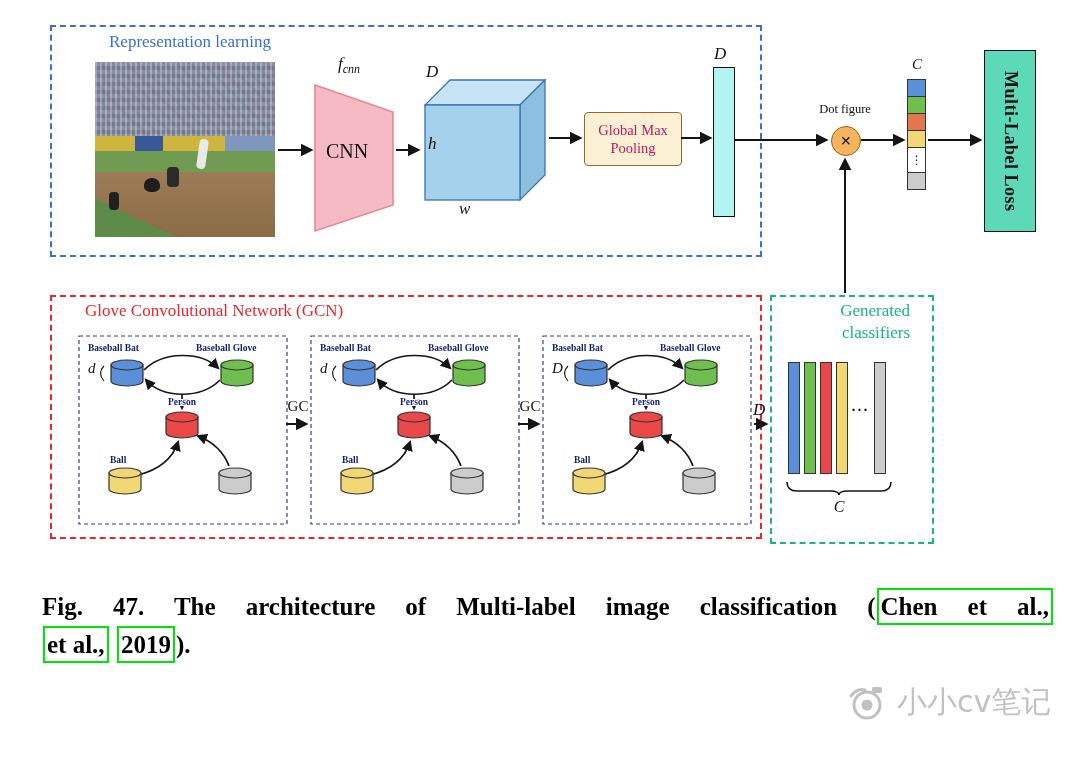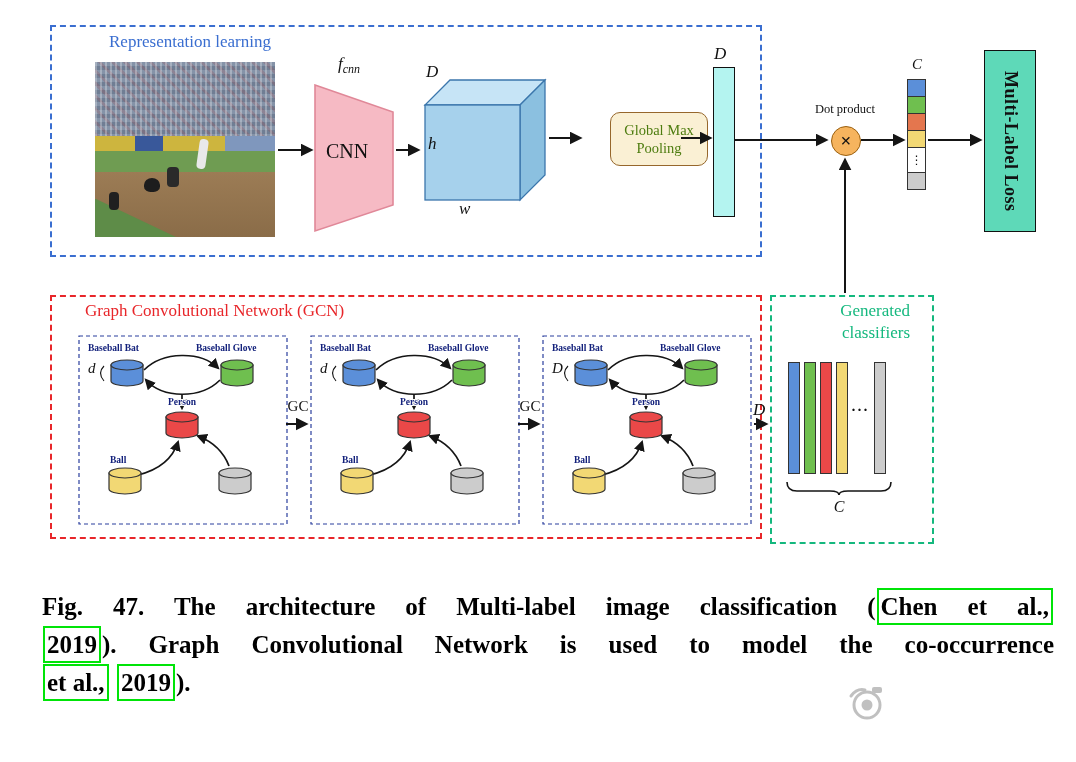--- a/index.html
+++ b/index.html
@@ -50,23 +50,23 @@
 
   .cube-svg{left:420px;top:68px;}
   .cube-front{fill:var(--cube-front);stroke:var(--cube-border);stroke-width:1.3;}
   .cube-top{fill:var(--cube-top);stroke:var(--cube-border);stroke-width:1.3;}
   .cube-side{fill:var(--cube-side);stroke:var(--cube-border);stroke-width:1.3;}
   .mathlab{font-style:italic;font-size:17px;}
   .cube-d{left:426px;top:62px;}
   .cube-h{left:428px;top:134px;}
   .cube-w{left:459px;top:199px;}
 
-  .pool-box{left:610px;top:112px;width:96px;height:52px;background:var(--pool-fill);
-    border:1.6px solid var(--pool-border);border-radius:10px;display:flex;align-items:center;
-    justify-content:center;text-align:center;font-size:14.5px;color:#4d7c0f;line-height:1.25;}
+  .pool-box{left:584px;top:112px;width:96px;height:52px;background:var(--pool-fill);
+    border:1.6px solid var(--pool-border);border-radius:4px;display:flex;align-items:center;
+    justify-content:center;text-align:center;font-size:14.5px;color:#be185d;line-height:1.25;}
 
   .feat-bar{left:713px;top:67px;width:20px;height:148px;background:var(--bar-cyan);border:1.4px solid #111;}
   .bar-d{left:714px;top:44px;}
 
   .dot-circle{left:831px;top:126px;width:28px;height:28px;border-radius:50%;background:var(--dot-fill);
     border:1.6px solid var(--dot-border);display:flex;align-items:center;justify-content:center;
     font-size:19px;font-weight:bold;}
   .dot-label{left:800px;top:102px;width:90px;text-align:center;font-size:12.5px;}
 
   .score-c{left:906px;top:56px;width:22px;text-align:center;font-style:italic;font-size:15px;}
@@ -189,39 +189,39 @@
   </svg>
   <div class="abs mathlab cube-d">D</div>
   <div class="abs mathlab cube-h">h</div>
   <div class="abs mathlab cube-w">w</div>
 
   <div class="abs pool-box">Global Max Pooling</div>
 
   <div class="abs feat-bar"></div>
   <div class="abs mathlab bar-d">D</div>
 
-  <div class="abs dot-label">Dot product</div>
+  <div class="abs dot-label">Dot figure</div>
   <div class="abs dot-circle">×</div>
 
   <div class="abs score-c">C</div>
   <div class="abs score-vec">
     <div class="sv-cell sv-blue"></div>
     <div class="sv-cell sv-green"></div>
     <div class="sv-cell sv-orange"></div>
     <div class="sv-cell sv-yellow"></div>
     <div class="sv-dots">⋮</div>
     <div class="sv-cell sv-gray"></div>
   </div>
 
   <div class="abs loss-box">
     <div class="loss-text">Multi-Label Loss</div>
   </div>
 
   <div class="abs gcn-box"></div>
-  <div class="abs gcn-title">Graph Convolutional Network (GCN)</div>
+  <div class="abs gcn-title">Glove Convolutional Network (GCN)</div>
 
   <svg class="gcn-sub" style="left:78px;top:335px" width="210" height="190">
       <use href="#gcn-graph"></use>
     </svg>
   <svg class="gcn-sub" style="left:310px;top:335px" width="210" height="190">
       <use href="#gcn-graph"></use>
     </svg>
   <svg class="gcn-sub" style="left:542px;top:335px" width="210" height="190">
       <use href="#gcn-graph"></use>
     </svg>
@@ -258,26 +258,26 @@
     <path class="arrow" d="M861,140 H903" marker-end="url(#arr)"></path>
     <path class="arrow" d="M928,140 H980" marker-end="url(#arr)"></path>
     <path class="arrow" d="M845,293 V160" marker-end="url(#arr)"></path>
     <path class="arrow" d="M286,424 H306" marker-end="url(#arr)"></path>
     <path class="arrow" d="M518,424 H538" marker-end="url(#arr)"></path>
     <path class="arrow" d="M754,424 H766" marker-end="url(#arr)"></path>
   </svg>
 
   <div class="abs caption">
       <div class="caption-line just"><span>Fig. 47.  The architecture of Multi-label image classification (</span><span class="cite">Chen et al.,</span></div>
-      <div class="caption-line just"><span class="cite">2019</span><span>).  Graph Convolutional Network is used to model the co-occurrence</span></div>
       <div class="caption-line"><span class="cite">et al.,</span><span> </span><span class="cite">2019</span><span>).</span></div>
     </div>
 
   <div class="abs watermark">
     <svg width="44" height="44" viewBox="0 0 44 44">
       <circle cx="22" cy="25" r="13" fill="none" stroke="#b6b6b6" stroke-width="3"></circle>
       <circle cx="22" cy="25" r="5.5" fill="#b6b6b6"></circle>
       <rect x="27" y="7" width="10" height="6" rx="2" fill="#b6b6b6"></rect>
       <path d="M6,16 q6,-8 14,-6" fill="none" stroke="#b6b6b6" stroke-width="3" stroke-linecap="round"></path>
     </svg>
+    <span class="wm-text">小小cv笔记</span>
   </div>
 
 </div>
 
 </body></html>

